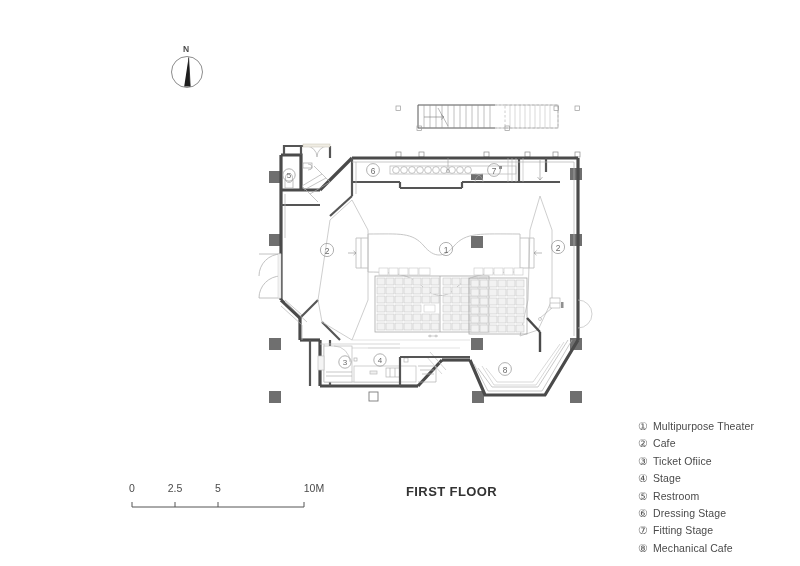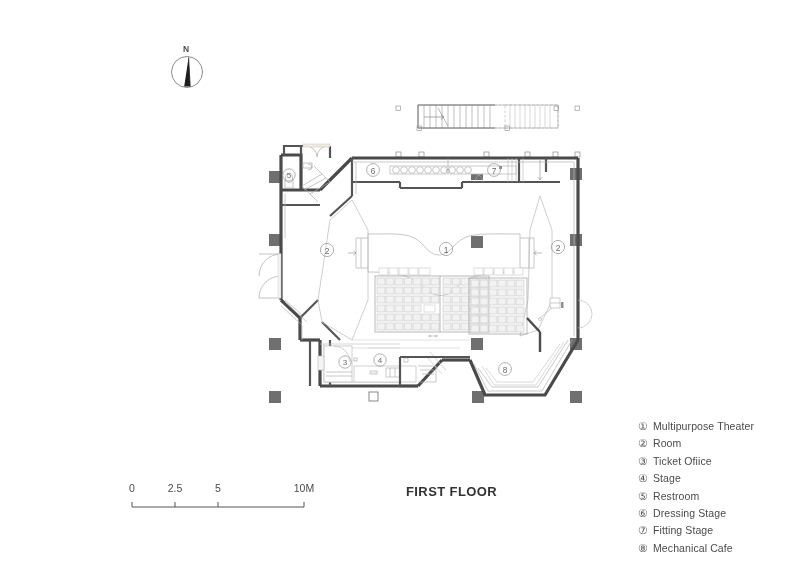--- a/index.html
+++ b/index.html
@@ -593,34 +593,34 @@
 
   </svg>
 
   <div id="north-label">N</div>
 
   <div id="scalebar">
     <div class="scale-labels">
       <span class="scale-label" style="left:4px;">0</span>
       <span class="scale-label" style="left:47px;">2.5</span>
       <span class="scale-label" style="left:90px;">5</span>
-      <span class="scale-label" style="left:176px;">10M</span>
+      <span class="scale-label" style="left:186px;">10M</span>
     </div>
   </div>
 
   <div id="sheet-title">FIRST FLOOR</div>
 
   <div id="legend">
     <div class="legend-row">
       <span class="legend-marker">①</span>
       <span class="legend-text">Multipurpose Theater</span>
     </div>
     <div class="legend-row">
       <span class="legend-marker">②</span>
-      <span class="legend-text">Room</span>
+      <span class="legend-text">Cafe</span>
     </div>
     <div class="legend-row">
       <span class="legend-marker">③</span>
       <span class="legend-text">Ticket Ofiice</span>
     </div>
     <div class="legend-row">
       <span class="legend-marker">④</span>
       <span class="legend-text">Stage</span>
     </div>
     <div class="legend-row">

